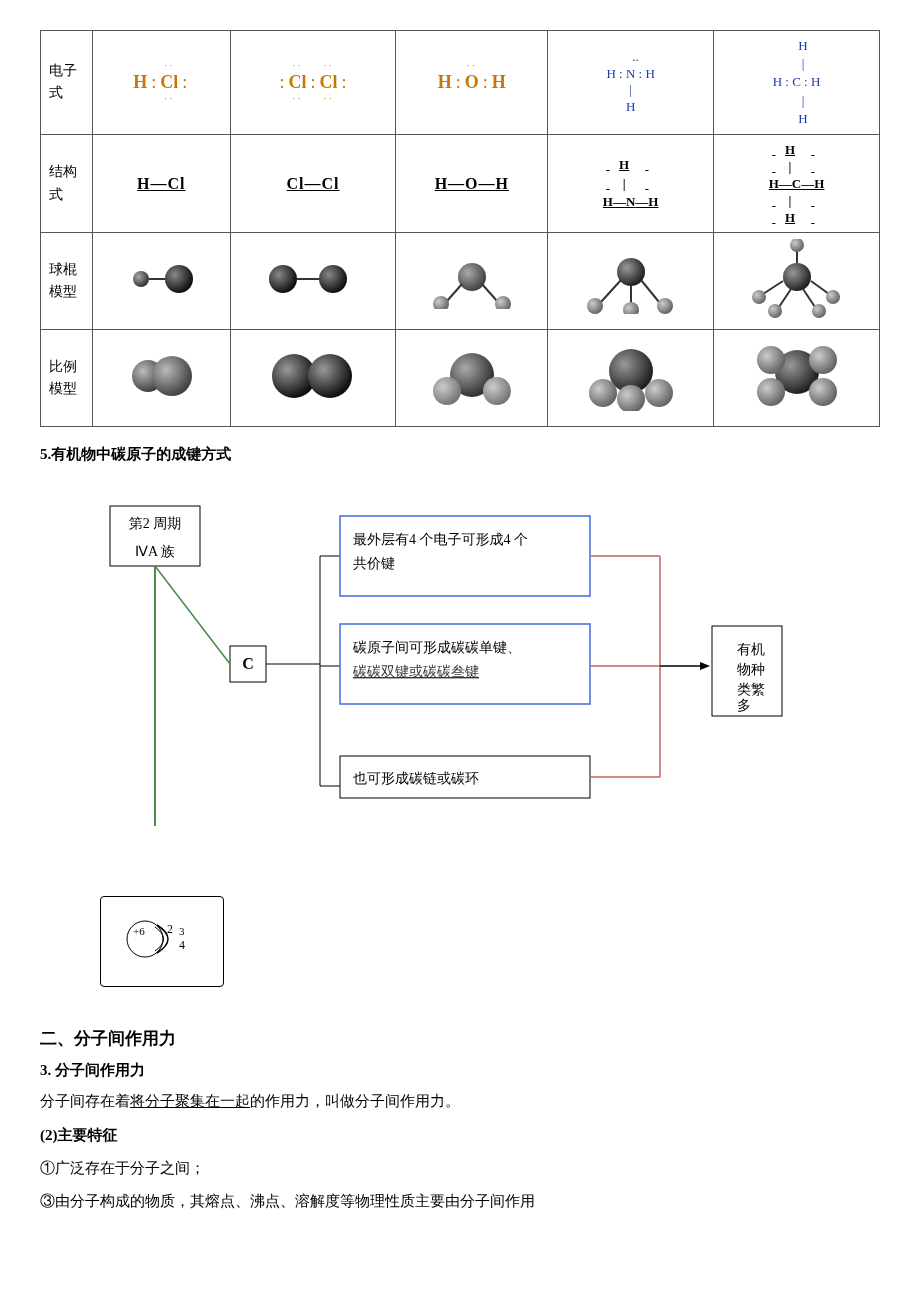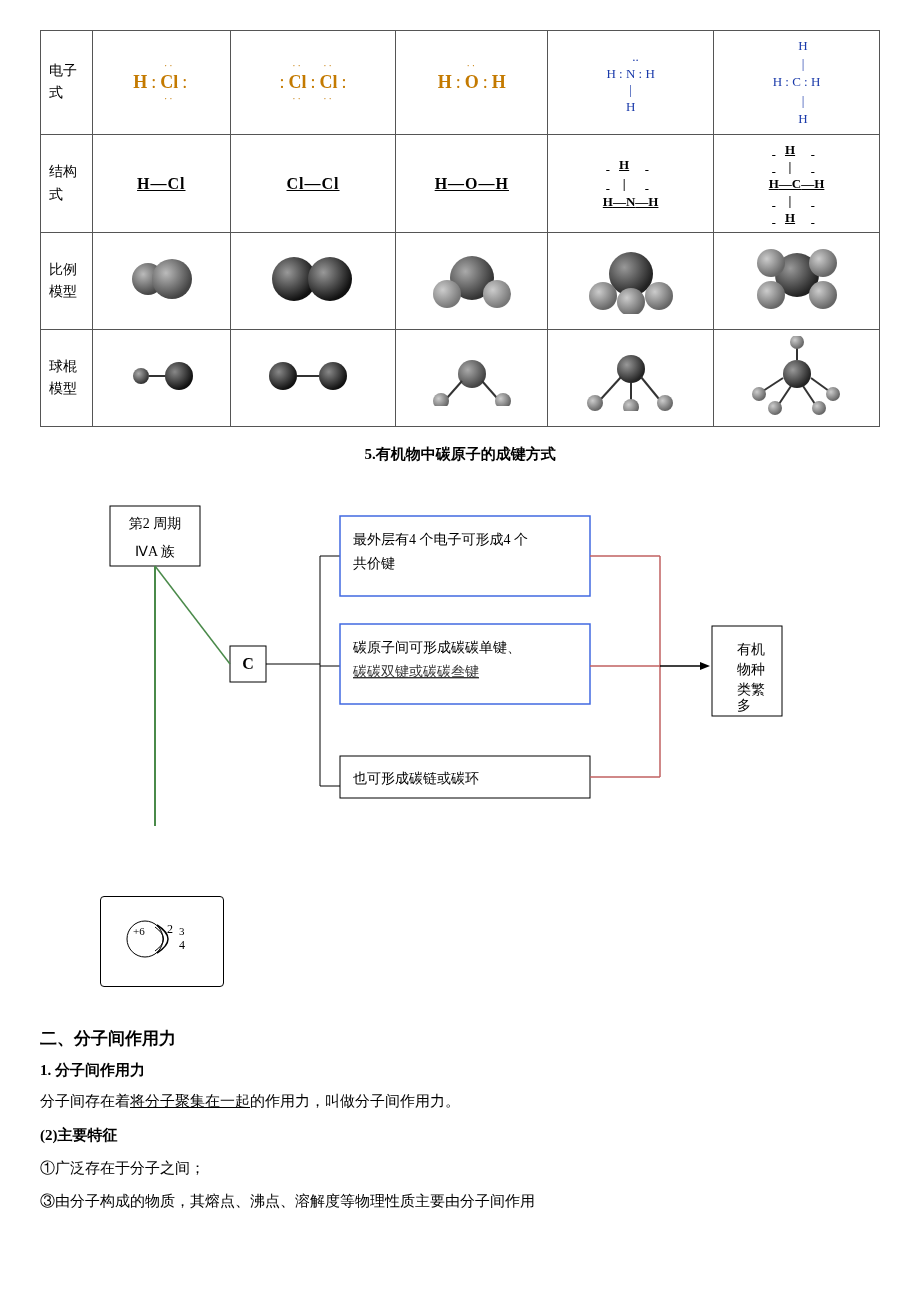--- a/index.html
+++ b/index.html
@@ -44,21 +44,21 @@
     .struct-formula {
       font-size: 16px;
       font-weight: bold;
       font-family: Liberation Serif, serif;
       text-decoration: underline;
       letter-spacing: 1px;
     }
 
     
     .section5 { margin: 10px 0 20px 0; }
-    .section5 h3 { font-size: 15px; font-weight: bold; margin-bottom: 12px; text-align: center; }
+    .section5 h3 { font-size: 15px; font-weight: bold; margin-bottom: 12px; }
 
     
     .carbon-atom-container {
       margin: 10px 0 20px 60px;
       display: inline-block;
     }
 
     
     .section2 { margin-top: 20px; }
     .section2 h2 { font-size: 17px; font-weight: bold; margin-bottom: 11px; }
@@ -193,107 +193,20 @@
             <span>|</span>
             <span>&nbsp;</span>
           <span>&nbsp;</span>
             <span>H</span>
             <span>&nbsp;</span>
         </div>
       </td>
     </tr>
 
     <tr>
-      <td class="row-label">比例<br>模型</td>
-
-      <td>
-        <svg width="70" height="60">
-          <defs>
-            <radialGradient id="propGrad1" cx="35%" cy="35%" r="65%">
-              <stop offset="0%" stop-color="#bbb"></stop>
-              <stop offset="100%" stop-color="#444"></stop>
-            </radialGradient>
-          </defs>
-          <circle cx="22" cy="30" r="16" fill="url(#propGrad1)"></circle>
-          <circle cx="46" cy="30" r="20" fill="url(#propGrad1)"></circle>
-        </svg>
-      </td>
-
-      <td>
-        <svg width="90" height="60">
-          <defs>
-            <radialGradient id="propGrad2" cx="35%" cy="35%" r="65%">
-              <stop offset="0%" stop-color="#999"></stop>
-              <stop offset="100%" stop-color="#111"></stop>
-            </radialGradient>
-          </defs>
-          <circle cx="26" cy="30" r="22" fill="url(#propGrad2)"></circle>
-          <circle cx="62" cy="30" r="22" fill="url(#propGrad2)"></circle>
-        </svg>
-      </td>
-
-      <td>
-        <svg width="90" height="70">
-          <defs>
-            <radialGradient id="propGradO2" cx="35%" cy="35%" r="65%">
-              <stop offset="0%" stop-color="#aaa"></stop>
-              <stop offset="100%" stop-color="#333"></stop>
-            </radialGradient>
-            <radialGradient id="propGradH4" cx="35%" cy="35%" r="65%">
-              <stop offset="0%" stop-color="#ccc"></stop>
-              <stop offset="100%" stop-color="#777"></stop>
-            </radialGradient>
-          </defs>
-          <circle cx="45" cy="34" r="22" fill="url(#propGradO2)"></circle>
-          <circle cx="20" cy="50" r="14" fill="url(#propGradH4)"></circle>
-          <circle cx="70" cy="50" r="14" fill="url(#propGradH4)"></circle>
-        </svg>
-      </td>
-
-      <td>
-        <svg width="100" height="70">
-          <defs>
-            <radialGradient id="propGradN2" cx="35%" cy="35%" r="65%">
-              <stop offset="0%" stop-color="#999"></stop>
-              <stop offset="100%" stop-color="#222"></stop>
-            </radialGradient>
-            <radialGradient id="propGradH5" cx="35%" cy="35%" r="65%">
-              <stop offset="0%" stop-color="#ccc"></stop>
-              <stop offset="100%" stop-color="#666"></stop>
-            </radialGradient>
-          </defs>
-          <circle cx="50" cy="30" r="22" fill="url(#propGradN2)"></circle>
-          <circle cx="22" cy="52" r="14" fill="url(#propGradH5)"></circle>
-          <circle cx="50" cy="58" r="14" fill="url(#propGradH5)"></circle>
-          <circle cx="78" cy="52" r="14" fill="url(#propGradH5)"></circle>
-        </svg>
-      </td>
-
-      <td>
-        <svg width="100" height="80">
-          <defs>
-            <radialGradient id="propGradC2" cx="35%" cy="35%" r="65%">
-              <stop offset="0%" stop-color="#999"></stop>
-              <stop offset="100%" stop-color="#222"></stop>
-            </radialGradient>
-            <radialGradient id="propGradH6" cx="35%" cy="35%" r="65%">
-              <stop offset="0%" stop-color="#ccc"></stop>
-              <stop offset="100%" stop-color="#666"></stop>
-            </radialGradient>
-          </defs>
-          <circle cx="50" cy="36" r="22" fill="url(#propGradC2)"></circle>
-          <circle cx="24" cy="24" r="14" fill="url(#propGradH6)"></circle>
-          <circle cx="76" cy="24" r="14" fill="url(#propGradH6)"></circle>
-          <circle cx="24" cy="56" r="14" fill="url(#propGradH6)"></circle>
-          <circle cx="76" cy="56" r="14" fill="url(#propGradH6)"></circle>
-        </svg>
-      </td>
-    </tr>
-
-    <tr>
       <td class="row-label">球棍<br>模型</td>
 
       <td>
         <svg width="80" height="40">
           <circle cx="20" cy="20" r="8" fill="url(#ballGrad1)"></circle>
           <line x1="28" y1="20" x2="50" y2="20" stroke="#333" stroke-width="2"></line>
           <circle cx="58" cy="20" r="14" fill="url(#ballGrad2)"></circle>
           <defs>
             <radialGradient id="ballGrad1" cx="35%" cy="35%" r="65%">
               <stop offset="0%" stop-color="#aaa"></stop>
@@ -382,20 +295,107 @@
           <line x1="44" y1="50" x2="32" y2="68" stroke="#333" stroke-width="2"></line>
           <line x1="56" y1="50" x2="68" y2="68" stroke="#333" stroke-width="2"></line>
           <circle cx="50" cy="6" r="7" fill="url(#ballGradH3)"></circle>
           <circle cx="12" cy="58" r="7" fill="url(#ballGradH3)"></circle>
           <circle cx="86" cy="58" r="7" fill="url(#ballGradH3)"></circle>
           <circle cx="28" cy="72" r="7" fill="url(#ballGradH3)"></circle>
           <circle cx="72" cy="72" r="7" fill="url(#ballGradH3)"></circle>
         </svg>
       </td>
     </tr>
+
+    <tr>
+      <td class="row-label">比例<br>模型</td>
+
+      <td>
+        <svg width="70" height="60">
+          <defs>
+            <radialGradient id="propGrad1" cx="35%" cy="35%" r="65%">
+              <stop offset="0%" stop-color="#bbb"></stop>
+              <stop offset="100%" stop-color="#444"></stop>
+            </radialGradient>
+          </defs>
+          <circle cx="22" cy="30" r="16" fill="url(#propGrad1)"></circle>
+          <circle cx="46" cy="30" r="20" fill="url(#propGrad1)"></circle>
+        </svg>
+      </td>
+
+      <td>
+        <svg width="90" height="60">
+          <defs>
+            <radialGradient id="propGrad2" cx="35%" cy="35%" r="65%">
+              <stop offset="0%" stop-color="#999"></stop>
+              <stop offset="100%" stop-color="#111"></stop>
+            </radialGradient>
+          </defs>
+          <circle cx="26" cy="30" r="22" fill="url(#propGrad2)"></circle>
+          <circle cx="62" cy="30" r="22" fill="url(#propGrad2)"></circle>
+        </svg>
+      </td>
+
+      <td>
+        <svg width="90" height="70">
+          <defs>
+            <radialGradient id="propGradO2" cx="35%" cy="35%" r="65%">
+              <stop offset="0%" stop-color="#aaa"></stop>
+              <stop offset="100%" stop-color="#333"></stop>
+            </radialGradient>
+            <radialGradient id="propGradH4" cx="35%" cy="35%" r="65%">
+              <stop offset="0%" stop-color="#ccc"></stop>
+              <stop offset="100%" stop-color="#777"></stop>
+            </radialGradient>
+          </defs>
+          <circle cx="45" cy="34" r="22" fill="url(#propGradO2)"></circle>
+          <circle cx="20" cy="50" r="14" fill="url(#propGradH4)"></circle>
+          <circle cx="70" cy="50" r="14" fill="url(#propGradH4)"></circle>
+        </svg>
+      </td>
+
+      <td>
+        <svg width="100" height="70">
+          <defs>
+            <radialGradient id="propGradN2" cx="35%" cy="35%" r="65%">
+              <stop offset="0%" stop-color="#999"></stop>
+              <stop offset="100%" stop-color="#222"></stop>
+            </radialGradient>
+            <radialGradient id="propGradH5" cx="35%" cy="35%" r="65%">
+              <stop offset="0%" stop-color="#ccc"></stop>
+              <stop offset="100%" stop-color="#666"></stop>
+            </radialGradient>
+          </defs>
+          <circle cx="50" cy="30" r="22" fill="url(#propGradN2)"></circle>
+          <circle cx="22" cy="52" r="14" fill="url(#propGradH5)"></circle>
+          <circle cx="50" cy="58" r="14" fill="url(#propGradH5)"></circle>
+          <circle cx="78" cy="52" r="14" fill="url(#propGradH5)"></circle>
+        </svg>
+      </td>
+
+      <td>
+        <svg width="100" height="80">
+          <defs>
+            <radialGradient id="propGradC2" cx="35%" cy="35%" r="65%">
+              <stop offset="0%" stop-color="#999"></stop>
+              <stop offset="100%" stop-color="#222"></stop>
+            </radialGradient>
+            <radialGradient id="propGradH6" cx="35%" cy="35%" r="65%">
+              <stop offset="0%" stop-color="#ccc"></stop>
+              <stop offset="100%" stop-color="#666"></stop>
+            </radialGradient>
+          </defs>
+          <circle cx="50" cy="36" r="22" fill="url(#propGradC2)"></circle>
+          <circle cx="24" cy="24" r="14" fill="url(#propGradH6)"></circle>
+          <circle cx="76" cy="24" r="14" fill="url(#propGradH6)"></circle>
+          <circle cx="24" cy="56" r="14" fill="url(#propGradH6)"></circle>
+          <circle cx="76" cy="56" r="14" fill="url(#propGradH6)"></circle>
+        </svg>
+      </td>
+    </tr>
   </tbody>
 </table>
 
 <div class="section5">
   <h3>5.有机物中碳原子的成键方式</h3>
 
   
   <svg width="720" height="400" class="diagram-svg">
 
     <rect x="10" y="30" width="90" height="60" fill="white" stroke="#000" stroke-width="1"></rect>
@@ -458,20 +458,20 @@
         <text x="50" y="26" font-size="12" font-family="SimSun,serif">2</text>
         <text x="62" y="28" font-size="11" font-family="SimSun,serif">3</text>
         <text x="62" y="42" font-size="12" font-family="SimSun,serif">4</text>
       </svg>
     </div>
   </div>
 </div>
 
 <div class="section2">
   <h2>二、分子间作用力</h2>
-  <h3>1.  分子间作用力</h3>
+  <h3>3.  分子间作用力</h3>
   <p>
     分子间存在着<span class="underline">将分子聚集在一起</span>的作用力，叫做分子间作用力。
   </p>
   <p class="bold-label">(2)主要特征</p>
   <p>①广泛存在于分子之间；</p>
   <p>③由分子构成的物质，其熔点、沸点、溶解度等物理性质主要由分子间作用</p>
 </div>
 
 </body></html>

